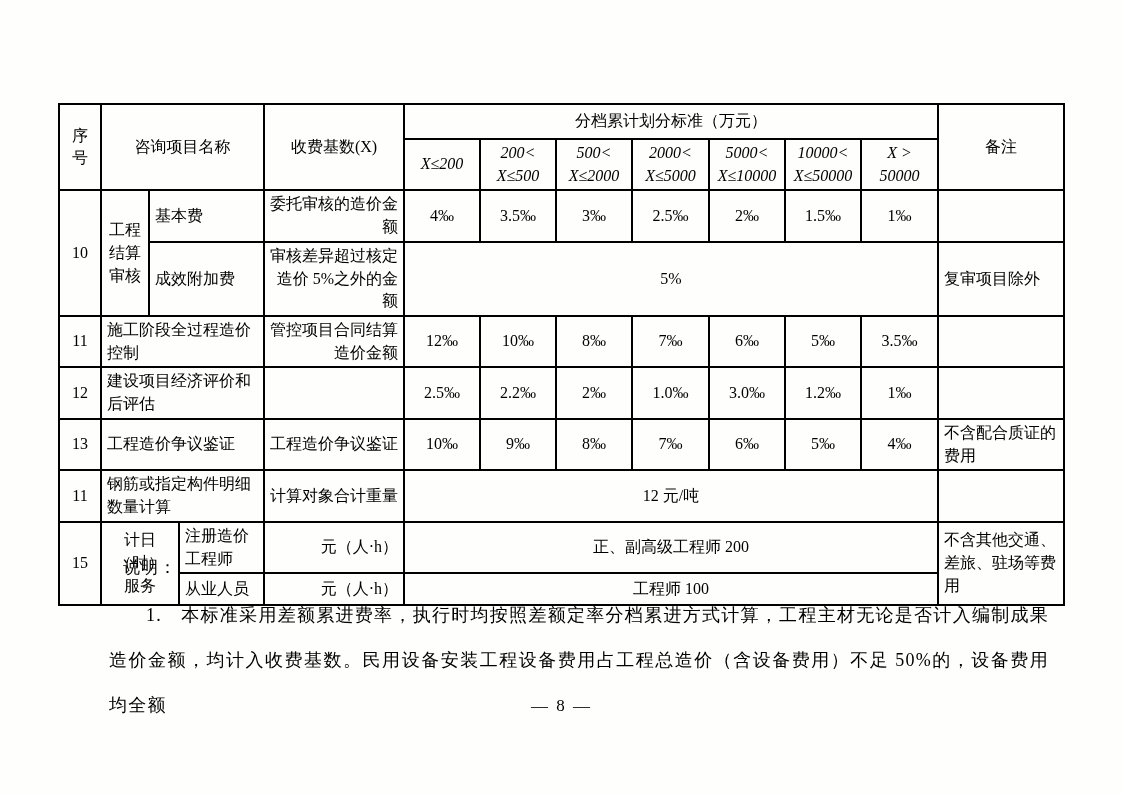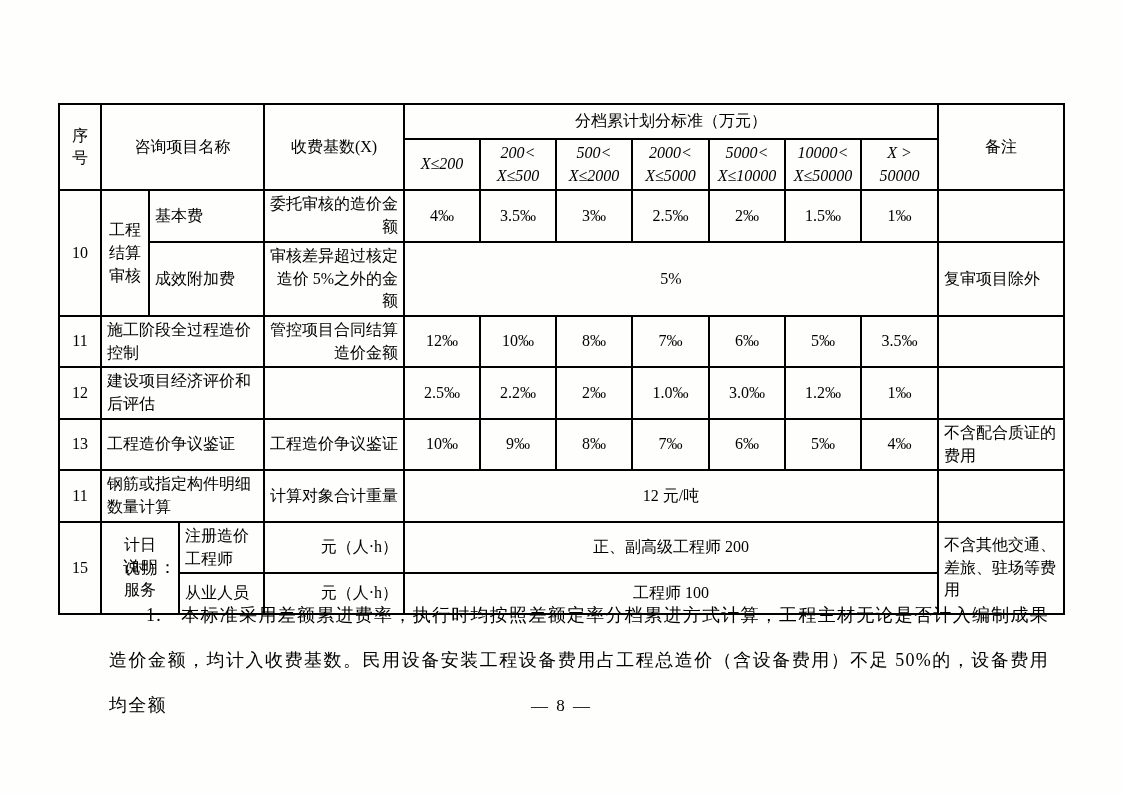--- a/index.html
+++ b/index.html
@@ -35,21 +35,21 @@
   td.remarkcell{padding:2px 4px 2px 5px;}
   tr.h1{height:35px;}
   tr.h2{height:43px;font-style:italic;}
   tr.r10a{height:45px;}
   tr.r10b{height:56px;}
   tr.r11{height:42px;}
   tr.r12{height:41px;}
   tr.r13{height:41px;}
   tr.r14{height:42px;}
   tr.r15a{height:42px;}
-  tr.r15b{height:41px;}
+  tr.r15b{height:32px;}
   .notes{
     position:absolute;left:109px;top:556px;width:940px;
   }
   .notes-label{
     margin-left:14px;
     font-size:17px;
     letter-spacing:1px;
   }
   .notes-item{
     margin:14px 0 0 0;

